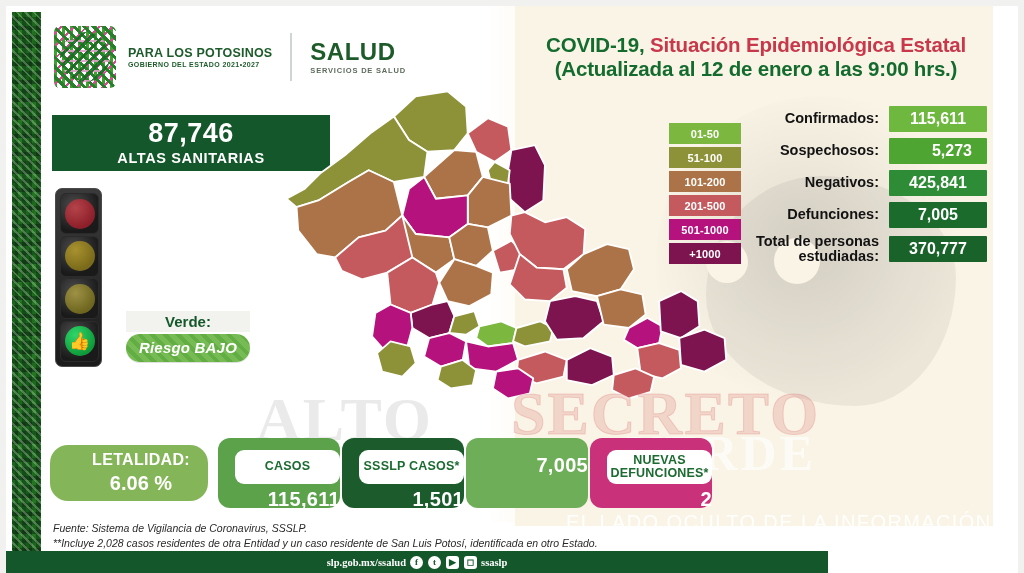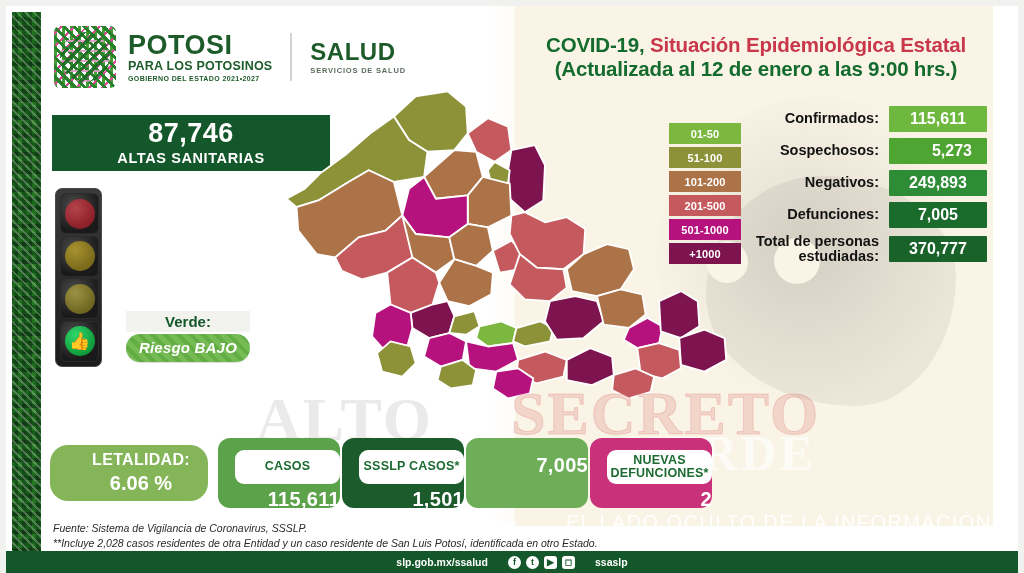--- a/index.html
+++ b/index.html
@@ -230,24 +230,24 @@
 
   
   .notes { position: absolute; left: 47px; top: 515px; width: 640px; }
   .note {
     font-size: 10.5px; font-style: italic; color: #2a2a2a;
     line-height: 1.45; white-space: nowrap;
   }
 
   
   .greenbar {
-    position: absolute; left: 6px; top: 551px; width: 1012px; height: 22px;
+    position: absolute; left: 6px; top: 551px; width: 822px; height: 22px;
     background: #14572a;
-    display: flex; align-items: center; justify-content: center; gap: 20px;
-    color: #ffffff; font-size: 10.5px; font-weight: 700;
+    display: flex; align-items: center; justify-content: center; gap: 4px;
+    color: #ffffff; font-size: 10.5px; font-weight: 700; font-family: Liberation Serif, serif;
   }
   .soc { display: flex; gap: 5px; align-items: center; }
   .soc span {
     width: 13px; height: 13px; border-radius: 50%;
     background: #ffffff; color: #14572a;
     font-size: 9px; font-weight: 800;
     display: flex; align-items: center; justify-content: center;
     line-height: 1;
   }
   .soc span.rr { border-radius: 3px; }
@@ -305,21 +305,20 @@
     <div class="wm wm-blob"></div>
     <div class="wm wm-blob2"></div>
     <div class="wm wm-c1"></div>
     <div class="wm wm-c2"></div>
 
     <div class="weave"></div>
 
     <div class="logo-wrap">
       <div class="logo-mark"></div>
       <div class="logo-txt">
-        <div class="logo-potosi">POTOSI</div>
         <div class="logo-sub1">PARA LOS POTOSINOS</div>
         <div class="logo-sub2">GOBIERNO DEL ESTADO 2021•2027</div>
       </div>
       <div class="logo-divider"></div>
       <div class="salud-txt">
         <div class="salud-main">SALUD</div>
         <div class="salud-sub">SERVICIOS DE SALUD</div>
       </div>
     </div>
 
@@ -425,21 +424,21 @@
         <div class="stat-row">
           <div class="stat-label">Confirmados:</div>
           <div class="stat-value" style="background: rgb(111, 184, 63);">115,611</div>
         </div>
         <div class="stat-row">
           <div class="stat-label">Sospechosos:</div>
           <div class="stat-value" style="background: rgb(79, 165, 49); padding-left: 28px;">5,273</div>
         </div>
         <div class="stat-row">
           <div class="stat-label">Negativos:</div>
-          <div class="stat-value" style="background: rgb(46, 140, 55);">249,893</div>
+          <div class="stat-value" style="background: rgb(46, 140, 55);">425,841</div>
         </div>
         <div class="stat-row">
           <div class="stat-label">Defunciones:</div>
           <div class="stat-value" style="background: rgb(26, 107, 44);">7,005</div>
         </div>
         <div class="stat-row">
           <div class="stat-label">Total de personas estudiadas:</div>
           <div class="stat-value" style="background: rgb(25, 98, 42);">370,777</div>
         </div>
       </div>

